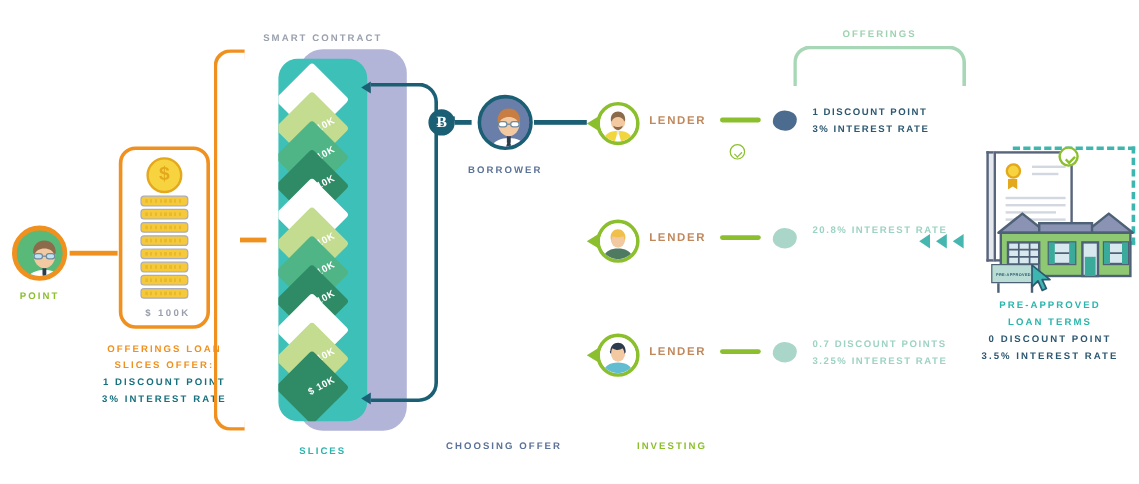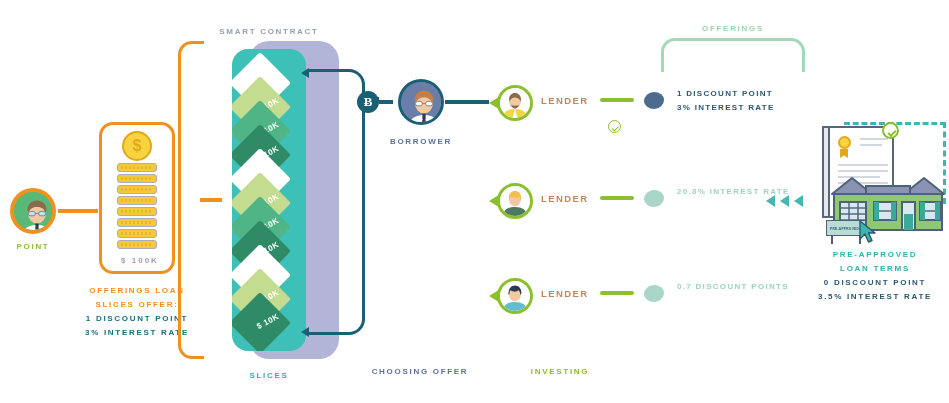--- a/index.html
+++ b/index.html
@@ -418,20 +418,21 @@
           <ellipse cx="15" cy="13.4" rx="6" ry="7" fill="#f2c9a0"></ellipse>
           <path d="M8.6 11.8c0-4.4 2.9-7.2 6.4-7.2s6.4 2.8 6.4 7.2c0 1.1-.4 1.7-1 1.9-.2-2.2-.9-3.6-1.8-4.4-1.2 1-3 1.5-4.8 1.3-1.4-.2-2.6-.6-3.4-1.3-.6.9-1 2.3-1.2 4.4-.6-.2-1-.8-1-1.9z" fill="#2d3b4e"></path>
         </svg>
       </div>
     </div>
     <div class="lender-label abs" style="left:52px; top:12px;">LENDER</div>
     <div class="dash-green abs" style="left:111px; top:15px;"></div>
     <div class="blob blob-dim abs" style="left:155px; top:9px;"></div>
     <div class="terms terms-dim abs" style="left:188px; top:4px;">
       <div>0.7 DISCOUNT POINTS</div>
+      <div>3.25% INTEREST RATE</div>
     </div>
   </div>
 
   <div class="abs" style="left:766px; top:195px;">
     <div class="tri-left abs" style="left:0; top:0;"></div>
     <div class="tri-left abs" style="left:14px; top:0;"></div>
     <div class="tri-left abs" style="left:28px; top:0;"></div>
   </div>
 
   <div class="abs" style="left:808px; top:116px;">

